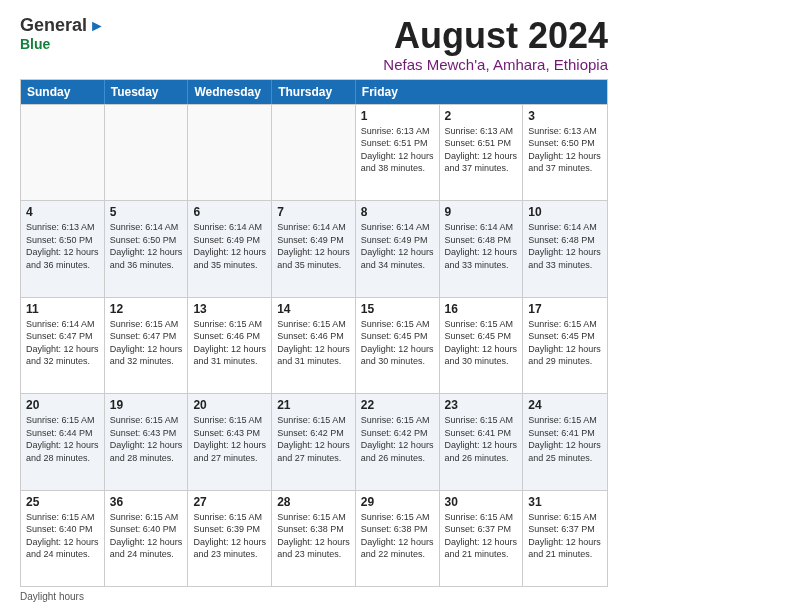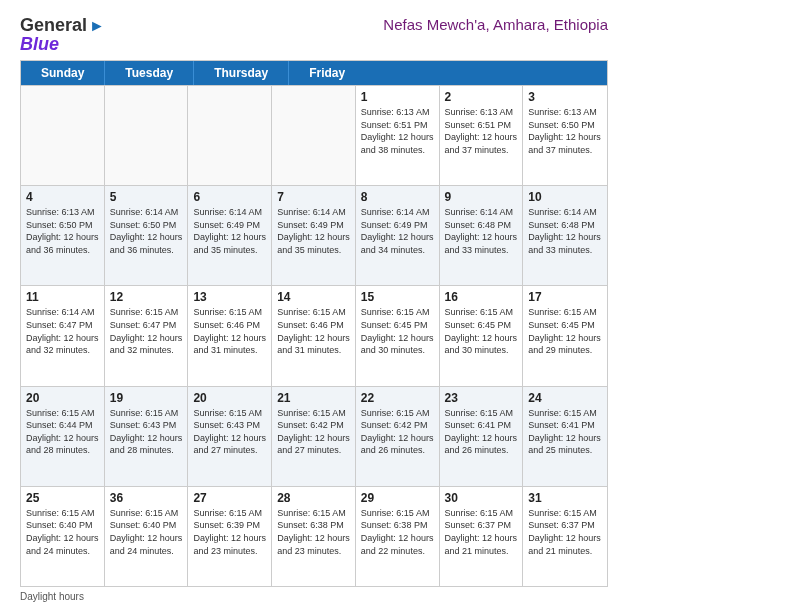--- a/index.html
+++ b/index.html
@@ -28,25 +28,24 @@
       display: flex;
       align-items: center;
     }
     .logo-text-general {
       font-size: 18px;
       font-weight: bold;
       color: #333;
       line-height: 1;
     }
     .logo-text-blue {
-      font-size: 18px;
-      font-weight: bold;
-      color: #6d28d9;
+      font-size: 14px;
+      font-weight: bold;
+      color: #15803d;
       line-height: 1;
-      font-style: italic;
     }
     .logo-icon {
       margin-left: 2px;
       color: #1a6eb5;
     }
     .title-block {
       text-align: right;
     }
     .month-title {
       font-size: 36px;
@@ -66,21 +65,21 @@
     }
     .cal-header-row {
       display: grid;
       grid-template-columns: repeat(7, 1fr);
       background: #1a6eb5;
     }
     .cal-header-cell {
       color: #fff;
       font-weight: bold;
       font-size: 12px;
-      padding: 5px 20px;
+      padding: 5px 6px;
       border-right: 1px solid #3a8ed5;
       text-align: left;
     }
     .cal-header-cell:last-child { border-right: none; }
     .cal-body {
       flex: 1;
       display: flex;
       flex-direction: column;
     }
     .cal-row {
@@ -129,28 +128,30 @@
       <div>
         <div>
           <span class="logo-text-general">General</span><span class="logo-icon">►</span>
         </div>
         <div>
           <span class="logo-text-blue">Blue</span>
         </div>
       </div>
     </div>
     <div class="title-block">
+      <div class="month-title">August 2024</div>
       <div class="location-title">Nefas Mewch'a, Amhara, Ethiopia</div>
     </div>
   </div>
 
   <div class="calendar">
     <div class="cal-header-row">
     <div class="cal-header-cell">Sunday</div>
         <div class="cal-header-cell">Tuesday</div>
+        <div class="cal-header-cell">Wednesday</div>
         <div class="cal-header-cell">Thursday</div>
         <div class="cal-header-cell">Friday</div>
       </div>
     <div class="cal-body">
     <div class="cal-row">
           <div class="cal-cell empty"></div>
           <div class="cal-cell empty"></div>
           <div class="cal-cell empty"></div>
           <div class="cal-cell empty"></div>
           <div class="cal-cell">

